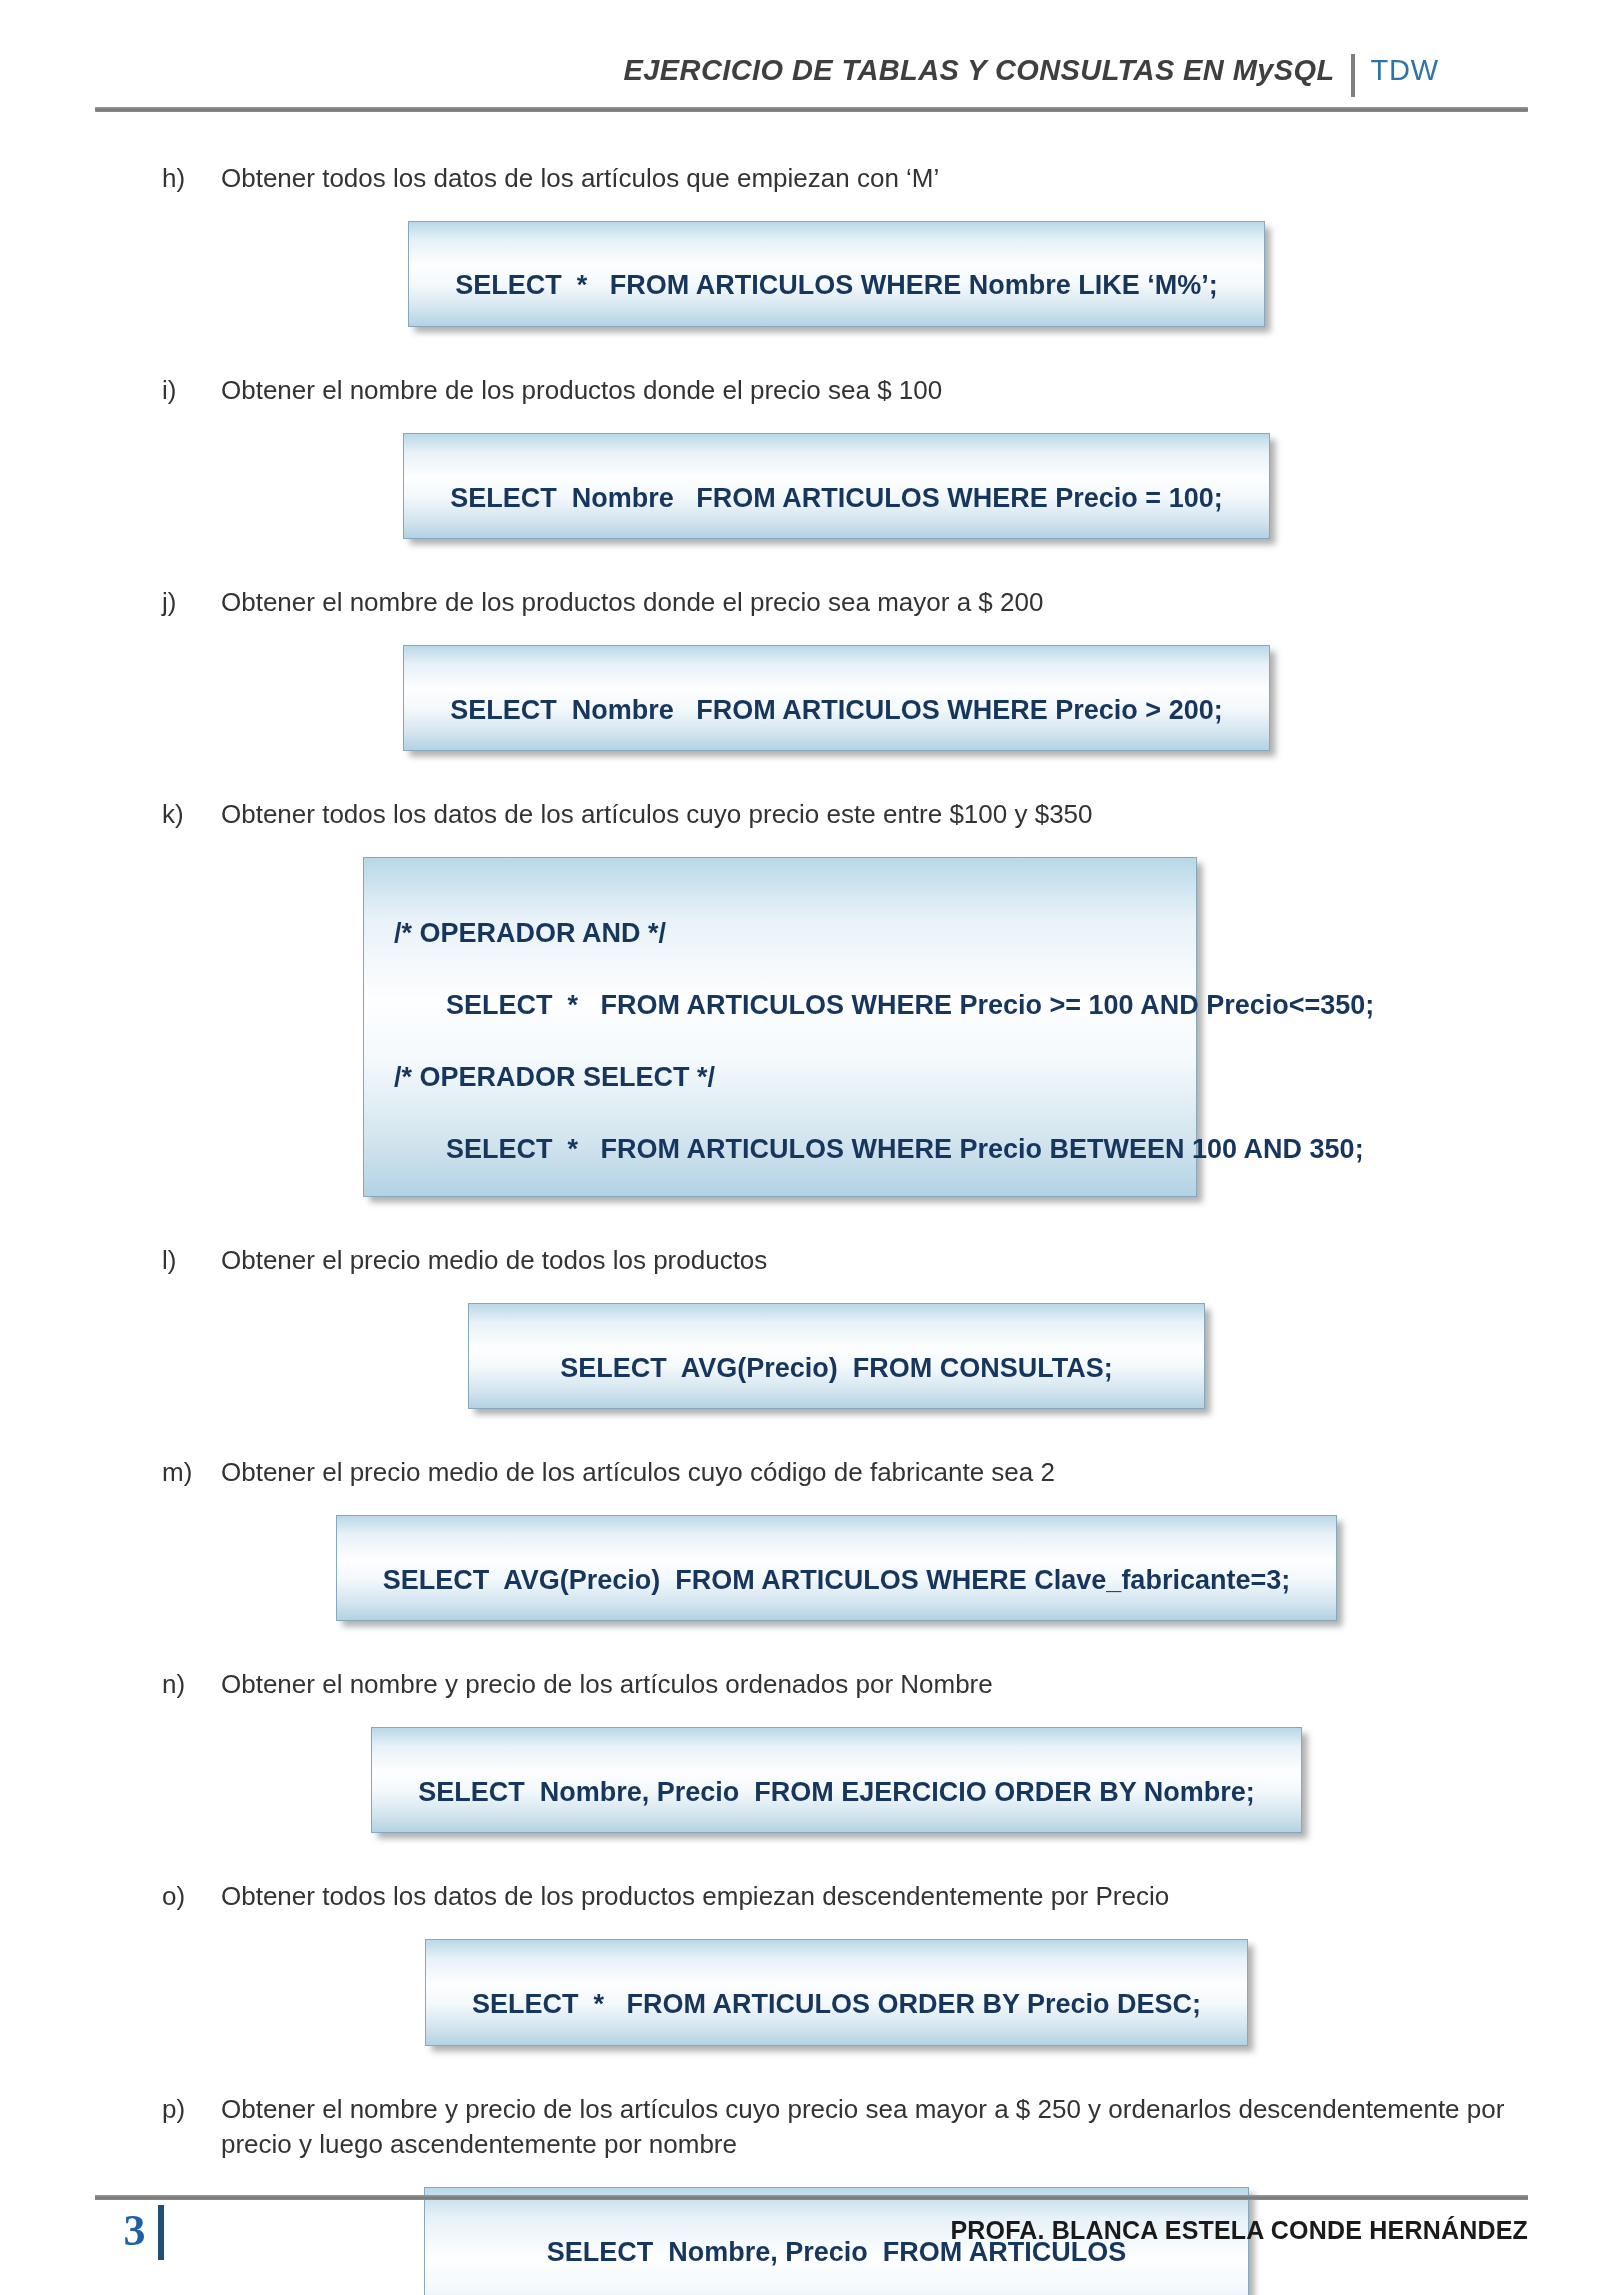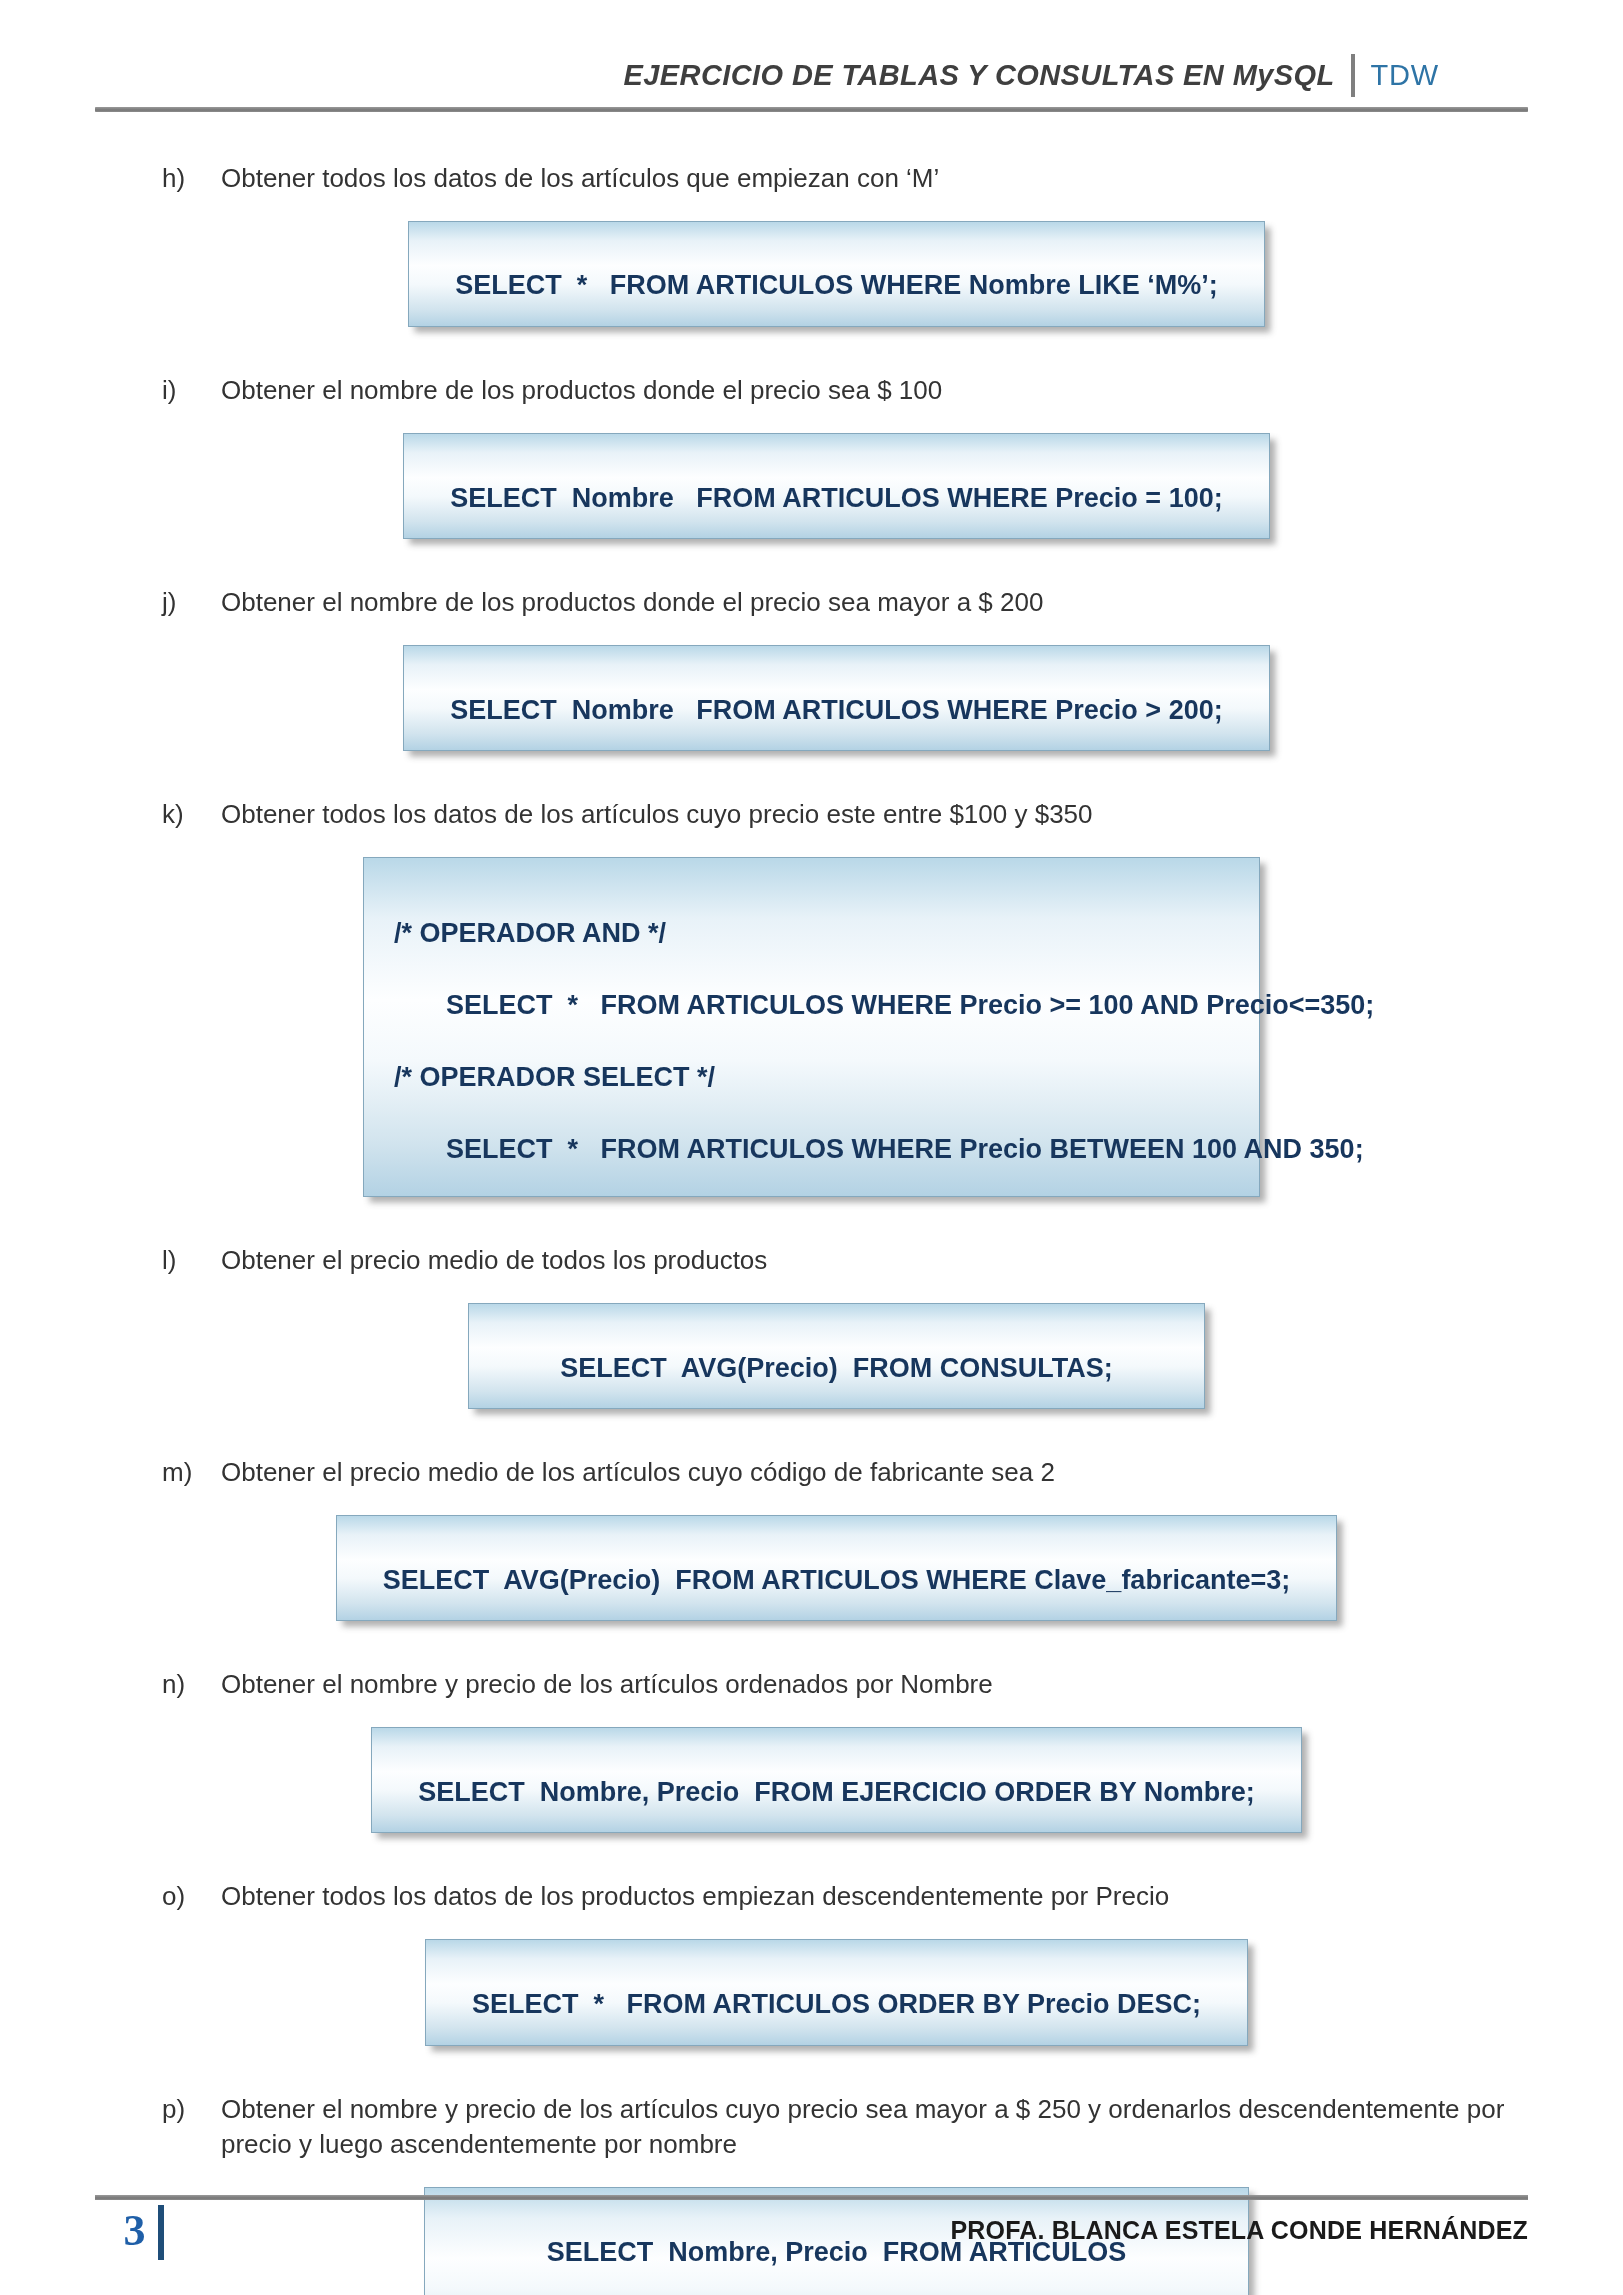--- a/index.html
+++ b/index.html
@@ -14,21 +14,21 @@
   .page {
     position: relative;
     width: 100%;
     height: 100%;
     padding: 54px 95px 0 95px;
   }
 
   
   .header-row {
     display: flex;
-    align-items: center;
+    align-items: flex-start;
     justify-content: flex-end;
     padding-right: 89px;
     gap: 16px;
   }
   .header-title {
     font-size: 29px;
     font-weight: bold;
     font-style: italic;
     color: #3f3f3f;
     letter-spacing: 0.4px;
@@ -84,21 +84,21 @@
     width: fit-content;
     min-width: 737px;
     margin-left: auto;
     margin-right: auto;
     position: relative;
     left: 25px;
     padding: 20.6px 46px;
     text-align: center;
   }
   .code-box.block {
-    width: 897px;
+    width: 834px;
     margin-left: 268px;
     padding: 32px 24px 24px 30px;
     text-align: left;
   }
   .code-line {
     white-space: pre;
     line-height: 40px;
     margin-top: 23px;
   }
   .code-box.block .code-line { margin-bottom: 32px; }

